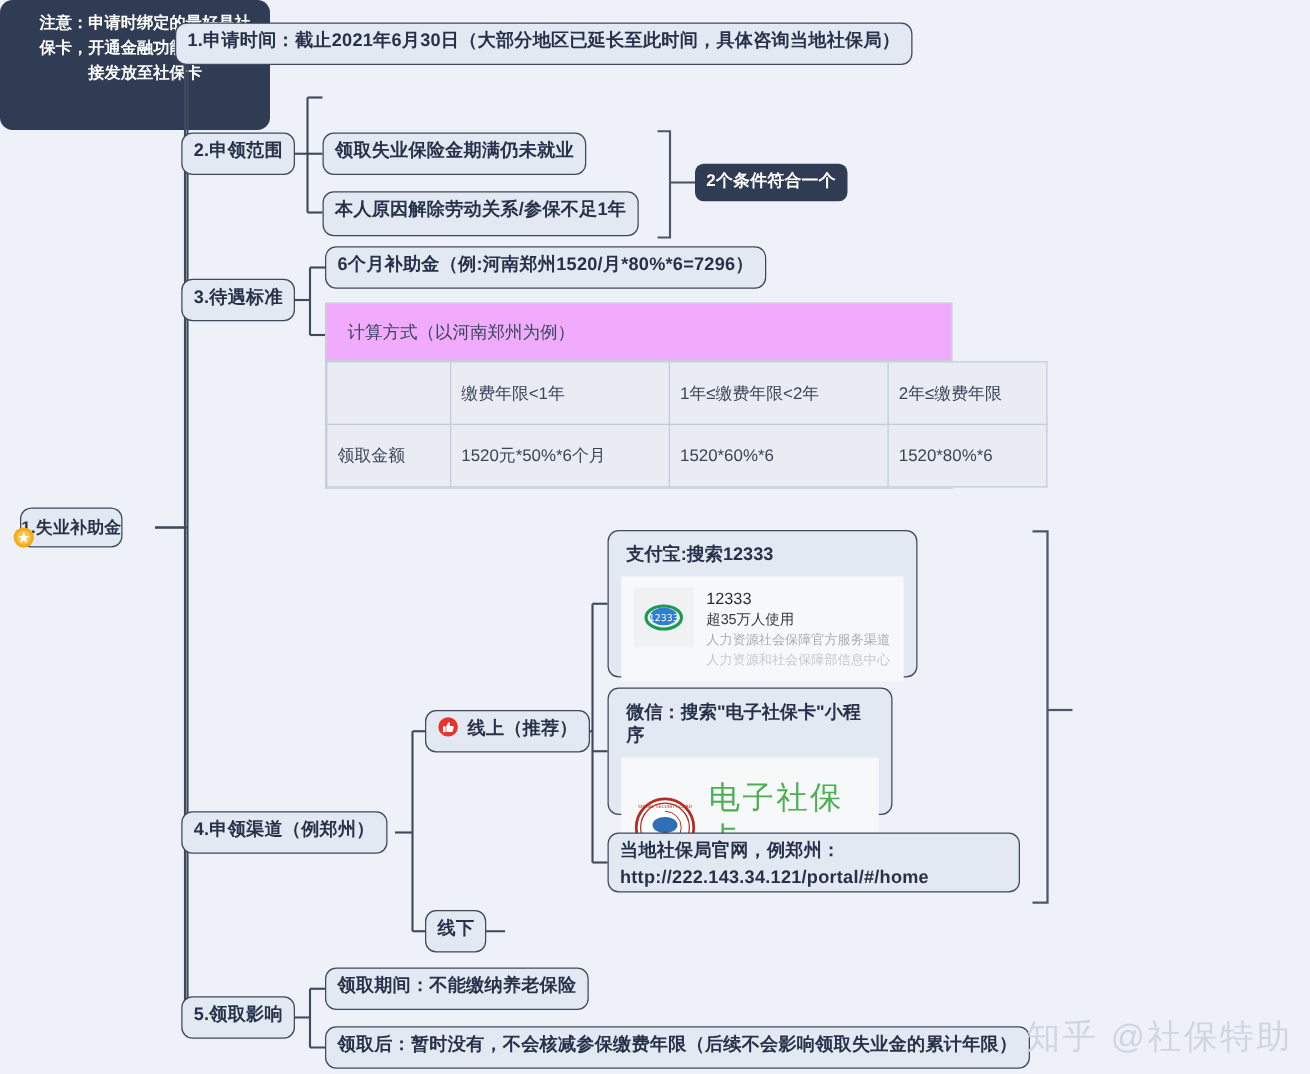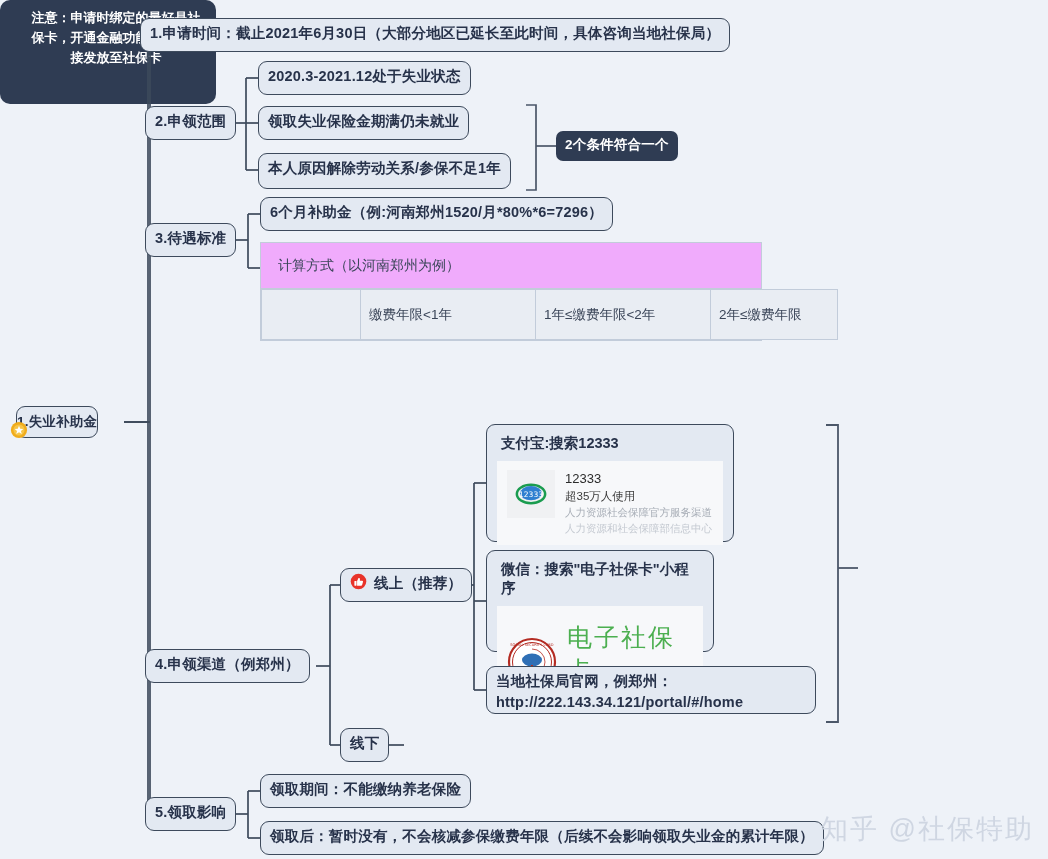--- a/index.html
+++ b/index.html
@@ -250,23 +250,20 @@
     <span>1.失业补助金</span>
   </div>
 
   <div class="node" style="left:140px;top:18px;height:34px;">
     <span>1.申请时间：截止2021年6月30日（大部分地区已延长至此时间，具体咨询当地社保局）</span>
   </div>
 
   <div class="node" style="left:145px;top:106px;height:34px;">
     <span>2.申领范围</span>
   </div>
-  <div class="node" style="left:258px;top:61px;height:34px;">
-    <span>2020.3-2021.12处于失业状态</span>
-  </div>
   <div class="node" style="left:258px;top:106px;height:34px;">
     <span>领取失业保险金期满仍未就业</span>
   </div>
   <div class="node" style="left:258px;top:153px;height:36px;">
     <span>本人原因解除劳动关系/参保不足1年</span>
   </div>
   <div class="node dark" style="left:556px;top:131px;height:30px;">
     <span>2个条件符合一个</span>
   </div>
 
@@ -279,20 +276,26 @@
 
   <div class="calc-box" style="left:260px;top:242px;width:502px;">
     <div class="calc-title">计算方式（以河南郑州为例）</div>
     <table class="calc">
       <tbody>
           <tr>
         <td class="c0"></td>
         <td class="c1">缴费年限&lt;1年</td>
         <td class="c2">1年≤缴费年限&lt;2年</td>
         <td class="c3">2年≤缴费年限</td>
+      </tr>
+      <tr>
+        <td class="c0">领取金额</td>
+        <td class="c1">1520元*50%*6个月</td>
+        <td class="c2">1520*60%*6</td>
+        <td class="c3">1520*80%*6</td>
       </tr>
     </tbody>
       </table>
   </div>
 
   <div class="node" style="left:145px;top:649px;height:34px;">
     <span>4.申领渠道（例郑州）</span>
   </div>
 
   <div class="node" style="left:340px;top:568px;height:34px;">

